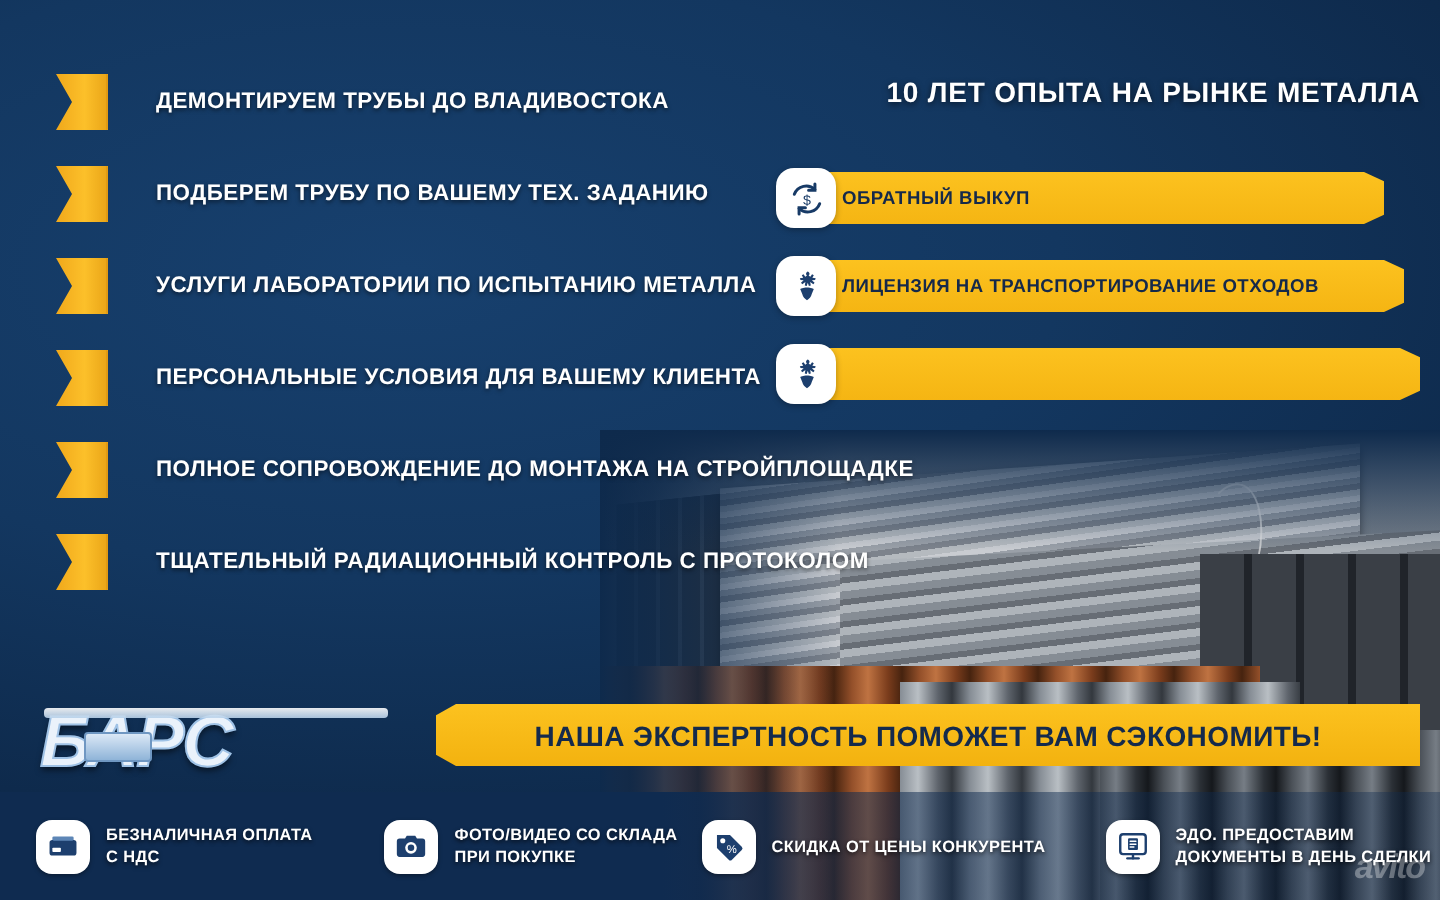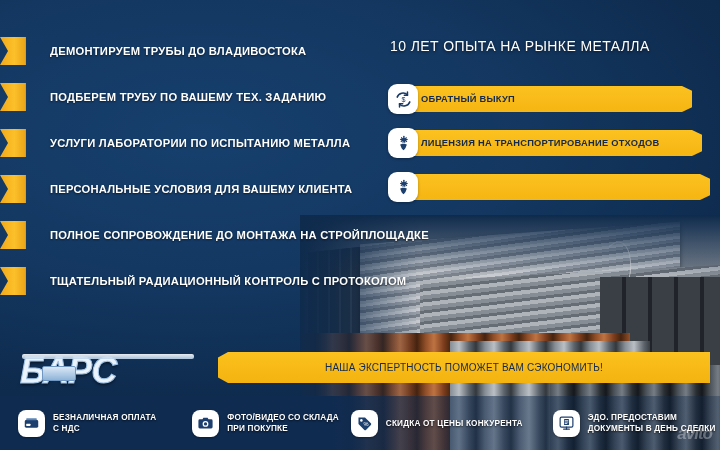--- a/index.html
+++ b/index.html
@@ -75,42 +75,42 @@
     border-left-color:transparent;border-bottom-color:transparent;
     transform:rotate(12deg);
   }
   
   #photo .fade-l{position:absolute;left:0;top:0;width:120px;height:100%;
     background:linear-gradient(90deg,#0e2a4c 0%,rgba(14,42,76,.86) 22%,rgba(14,42,76,0) 100%);}
   #photo .fade-t{position:absolute;left:0;top:0;width:100%;height:60px;
     background:linear-gradient(180deg,#0e2a4c 0%,rgba(14,42,76,.55) 45%,rgba(14,42,76,0) 100%);}
 
   
-  #features{position:absolute;left:0;top:28px;width:420px;}
+  #features{position:absolute;left:0;top:28px;width:420px;padding-left:28px;}
   .feat{position:relative;height:46px;display:flex;align-items:center;}
   .feat .ribbon{
     position:absolute;left:0;top:9px;width:26px;height:28px;
     background:linear-gradient(90deg,#f0a81b 0%,#fcc02a 55%,#e9a417 100%);
     clip-path:polygon(0 0,100% 0,100% 100%,0 100%,8px 50%);
     filter:drop-shadow(1px 1px 1px rgba(0,0,0,.35));
   }
   .feat .ribbon::after{
     content:"";position:absolute;right:-7px;top:0;width:8px;height:28px;
     background:#e09a13;clip-path:polygon(0 0,100% 12%,100% 88%,0 100%);
   }
   .feat .txt{
     margin-left:50px;color:#ffffff;font-size:11.2px;font-weight:700;
     letter-spacing:.25px;white-space:nowrap;
     text-shadow:0 1px 2px rgba(0,0,0,.55);
   }
 
   
   #heading{
-    position:absolute;left:390px;top:38px;width:320px;text-align:left;
-    color:#fff;font-size:14px;font-weight:400;letter-spacing:.4px;
+    position:absolute;left:390px;top:38px;width:320px;text-align:right;
+    color:#fff;font-size:14px;font-weight:700;letter-spacing:.4px;
     text-shadow:0 1px 3px rgba(0,0,0,.6);
   }
 
   
   #badges{position:absolute;left:388px;top:86px;width:322px;}
   .badge{position:relative;height:26px;margin-bottom:18px;display:flex;align-items:center;}
   .badge .bar{
     position:absolute;left:14px;top:0;height:26px;
     background:linear-gradient(180deg,#fcc21f 0%,#f5b513 100%);
     clip-path:polygon(0 0,calc(100% - 10px) 0,100% 18%,100% 82%,calc(100% - 10px) 100%,0 100%);
@@ -155,21 +155,21 @@
 
   
   #slogan{
     position:absolute;left:218px;top:352px;width:492px;height:31px;
     background:linear-gradient(180deg,#fcc21f 0%,#f3b20f 100%);
     clip-path:polygon(10px 0,100% 0,100% 100%,10px 100%,0 82%,0 18%);
     display:flex;align-items:center;justify-content:center;
     box-shadow:0 2px 5px rgba(0,0,0,.45);
   }
   #slogan span{
-    color:#142a4c;font-size:10px;font-weight:400;letter-spacing:.2px;white-space:nowrap;
+    color:#142a4c;font-size:14px;font-weight:700;letter-spacing:.2px;white-space:nowrap;
   }
 
   
   #bottom{
     position:absolute;left:0;bottom:0;width:720px;height:54px;
     display:flex;align-items:center;
   }
   #bottom .bg{position:absolute;inset:0;background:linear-gradient(180deg,#0f2b50 0%,#0b2142 100%);}
   #bottom .bg.semi{background:linear-gradient(90deg,#0f2b50 0%,#0f2b50 46%,rgba(15,43,80,.55) 58%,rgba(15,43,80,.35) 100%);}
   .bitem{position:relative;z-index:2;display:flex;align-items:center;}

